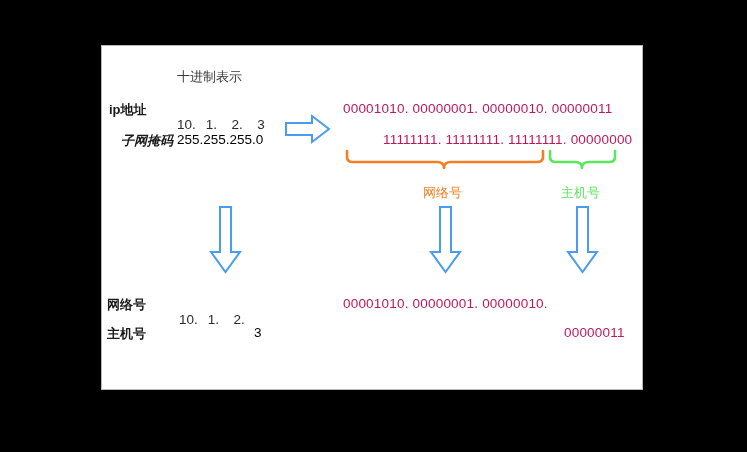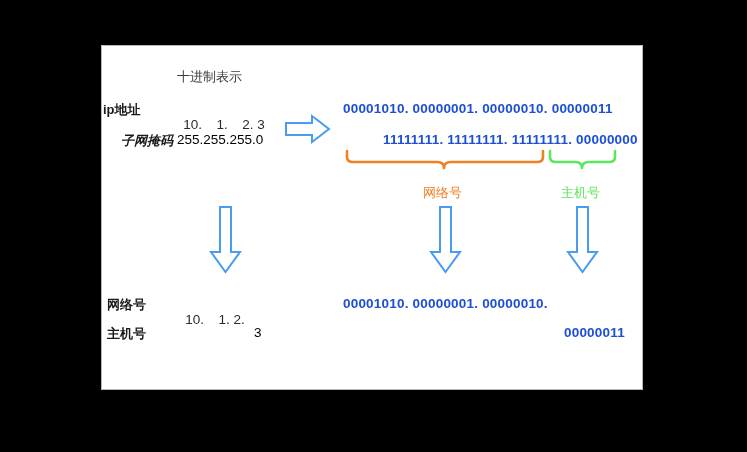--- a/index.html
+++ b/index.html
@@ -19,21 +19,21 @@
     position: absolute;
     left: 101px;
     top: 45px;
     width: 542px;
     height: 345px;
     background: #ffffff;
     border: 1px solid #b8b8b8;
     box-sizing: border-box;
   }
 
-  .abs { position: absolute; text-align: right; }
+  .abs { position: absolute; }
 
   .hdr {
     font-size: 13px;
     color: #3a3a3a;
     font-weight: normal;
     white-space: nowrap;
   }
 
   .rowlabel {
     font-size: 13px;
@@ -44,22 +44,22 @@
 
   .val {
     font-size: 13.5px;
     color: #000000;
     font-weight: normal;
     white-space: nowrap;
   }
 
   .bin {
     font-size: 13.5px;
-    color: #1d4ed8;
-    font-weight: bold;
+    color: #be185d;
+    font-weight: normal;
     white-space: nowrap;
     letter-spacing: 0.2px;
   }
 
   .octets {
     font-size: 13.5px;
     color: #2b2b2b;
     white-space: nowrap;
     margin-top: 16px;
   }
@@ -76,21 +76,21 @@
   svg { display: block; overflow: visible; }
 </style>
 </head>
 <body>
 
 <div class="card">
 
   <div class="abs hdr" style="left:75px; top:22px;">十进制表示</div>
 
 
-  <div class="abs rowlabel" style="left:1px; top:55px;">ip地址</div>
+  <div class="abs rowlabel" style="left:7px; top:55px;">ip地址</div>
 
   <div class="abs octets" style="left:75px; top:55px;">
     <span style="width:25px;">10.</span>
     <span style="width:22px;">1.</span>
     <span style="width:22px;">2.</span>
     <span>3</span>
   </div>
 
   <div class="abs bin" style="left:241px; top:55px;">00001010. 00000001. 00000010. 00000011</div>
 

